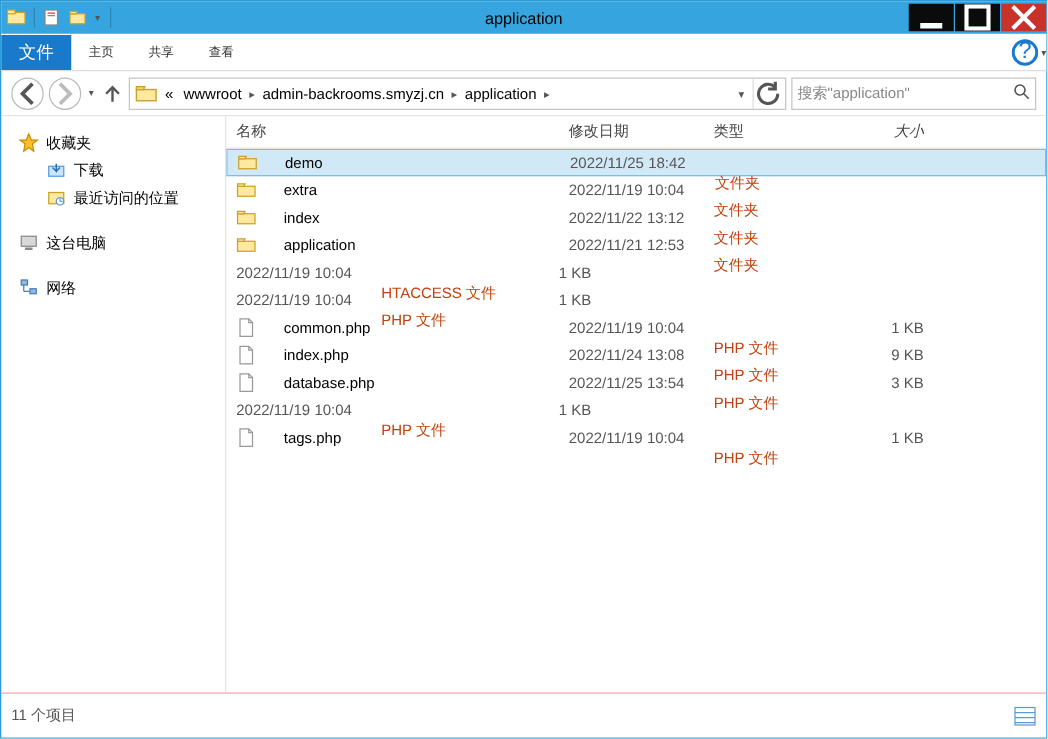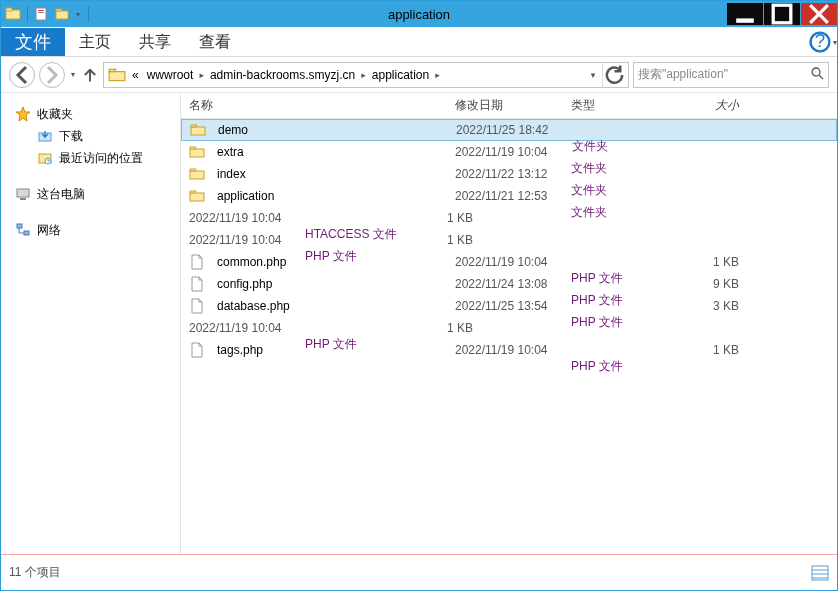--- a/index.html
+++ b/index.html
@@ -8,22 +8,22 @@
   .titlebar { height: 26px; background: #36a5df; display: flex; align-items: center; color: #000; position: relative; }
   .title-icons { display: flex; align-items: center; gap: 4px; padding: 0 4px; }
   .title-icons .ico { width: 16px; height: 16px; display: inline-flex; }
   .title-sep { width: 1px; height: 16px; background: rgba(0,0,0,0.2); margin: 0 2px; }
   .title-text { position: absolute; left: 50%; transform: translateX(-50%); font-size: 13px; color: #000; }
   .win-controls { margin-left: auto; display: flex; }
   .win-btn { width: 36px; height: 22px; display: flex; align-items: center; justify-content: center; background: #0b0b0b; color: #fff; margin-left: 1px; }
   .win-btn.min, .win-btn.max { background: #0b0b0b; }
   .win-btn.close { background: #c83228; }
   .ribbon-tabs { height: 30px; background: #fff; display: flex; align-items: flex-end; border-bottom: 1px solid #ddd; }
-  .file-tab { background: #1979ca; color: #fff; height: 28px; padding: 0 14px; display: flex; align-items: center; font-size: 18px; }
-  .r-tab { height: 28px; padding: 0 14px; display: flex; align-items: center; font-size: 16px; color: #333; }
+  .file-tab { background: #1979ca; color: #fff; height: 28px; padding: 0 14px; display: flex; align-items: center; font-size: 14px; }
+  .r-tab { height: 28px; padding: 0 14px; display: flex; align-items: center; font-size: 10px; color: #333; }
   .ribbon-help { margin-left: auto; width: 28px; height: 28px; display: flex; align-items: center; justify-content: center; color: #1979ca; }
   .ribbon-help .dd { font-size: 8px; margin-left: 2px; color: #555; }
   .navbar { height: 36px; display: flex; align-items: center; padding: 4px 8px; gap: 4px; border-bottom: 1px solid #e5e5e5; }
   .nav-btn { width: 26px; height: 26px; border: 1px solid #bbb; border-radius: 14px; display: flex; align-items: center; justify-content: center; color: #666; }
   .nav-btn.raw { border: none; width: 18px; }
   .dd-small { font-size: 8px; color: #555; padding: 0 2px; }
   .addrbar { flex: 1; height: 26px; border: 1px solid #c5c5c5; display: flex; align-items: center; padding: 0 2px; }
   .addr-ico { width: 18px; height: 18px; display: inline-flex; margin: 0 2px; }
   .crumb { padding: 0 4px; color: #000; white-space: nowrap; }
   .crumb-sep { font-size: 9px; color: #555; padding: 0 2px; }
@@ -43,23 +43,23 @@
   .col-headers { height: 26px; border-bottom: 1px solid #e5e5e5; display: flex; align-items: center; color: #444; }
   .col { padding: 0 8px; }
   .col.name { width: 266px; }
   .col.date { width: 116px; }
   .col.type { width: 124px; }
   .col.size { width: 60px; text-align: right; font-style: italic; }
   .filelist { flex: 1; overflow: auto; }
   .row { height: 22px; display: flex; align-items: center; }
   .row.selected { background: #d1e9f6; border: 1px solid #7cbde2; height: 22px; }
   .cell { padding: 0 8px; white-space: nowrap; overflow: hidden; text-overflow: ellipsis; color: #000;}
-  .cell.name { width: 266px; display: flex; align-items: center; gap: 12px;}
+  .cell.name { width: 266px; display: flex; align-items: center; gap: 22px;}
   .cell.date { width: 116px; color: #555;}
-  .cell.type { width: 124px; color: #701a75; margin-top: 32px;}
+  .cell.type { width: 124px; color: #c2410c; margin-top: 32px;}
   .cell.size { width: 60px; text-align: right; color: #555;}
   .cell .f-ico { width: 16px; height: 16px; display: inline-flex; }
   .statusbar { height: 36px; border-top: 1px solid #fca5a5; display: flex; align-items: center; padding: 0 8px; color: #555; }
   .status-right-ico { margin-left: auto; width: 18px; height: 16px; display: inline-flex;}
   
   svg { width: 100%; height: 100%; }
 </style>
 </head>
 <body>
 
@@ -327,21 +327,21 @@
             <div class="cell size">1 KB</div>
           </div>
           <div class="row">
             <div class="cell name">
               <span class="f-ico">
                 <svg viewBox="0 0 16 16">
                   <polygon points="3,1 10,1 13,4 13,15 3,15" fill="#fff" stroke="#999"></polygon>
                   <polyline points="10,1 10,4 13,4" fill="none" stroke="#999"></polyline>
                 </svg>
               </span>
-              <span>config.php</span>
+              <span>index.php</span>
             </div>
             <div class="cell date">2022/11/24 13:08</div>
             <div class="cell type">PHP 文件</div>
             <div class="cell size">9 KB</div>
           </div>
           <div class="row">
             <div class="cell name">
               <span class="f-ico">
                 <svg viewBox="0 0 16 16">
                   <polygon points="3,1 10,1 13,4 13,15 3,15" fill="#fff" stroke="#999"></polygon>

